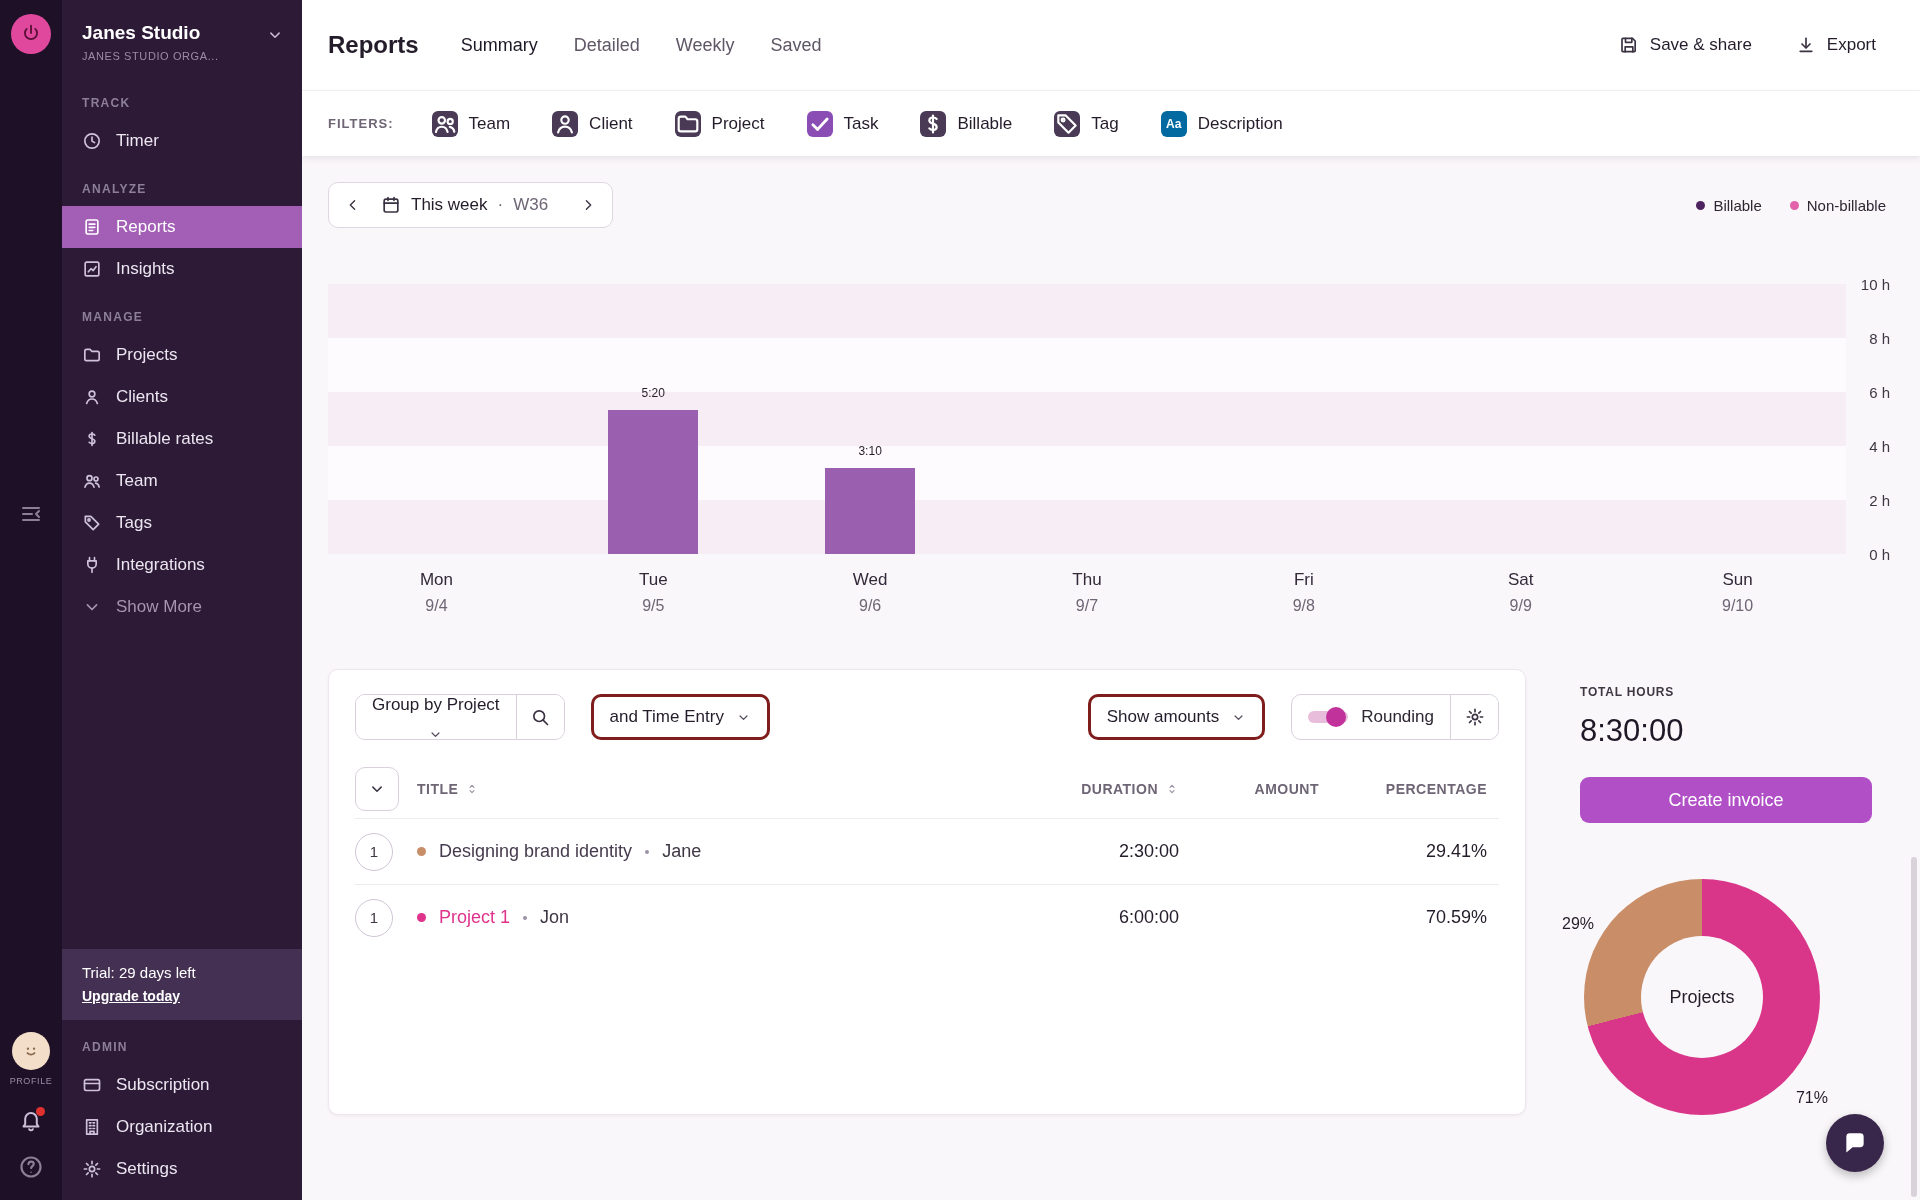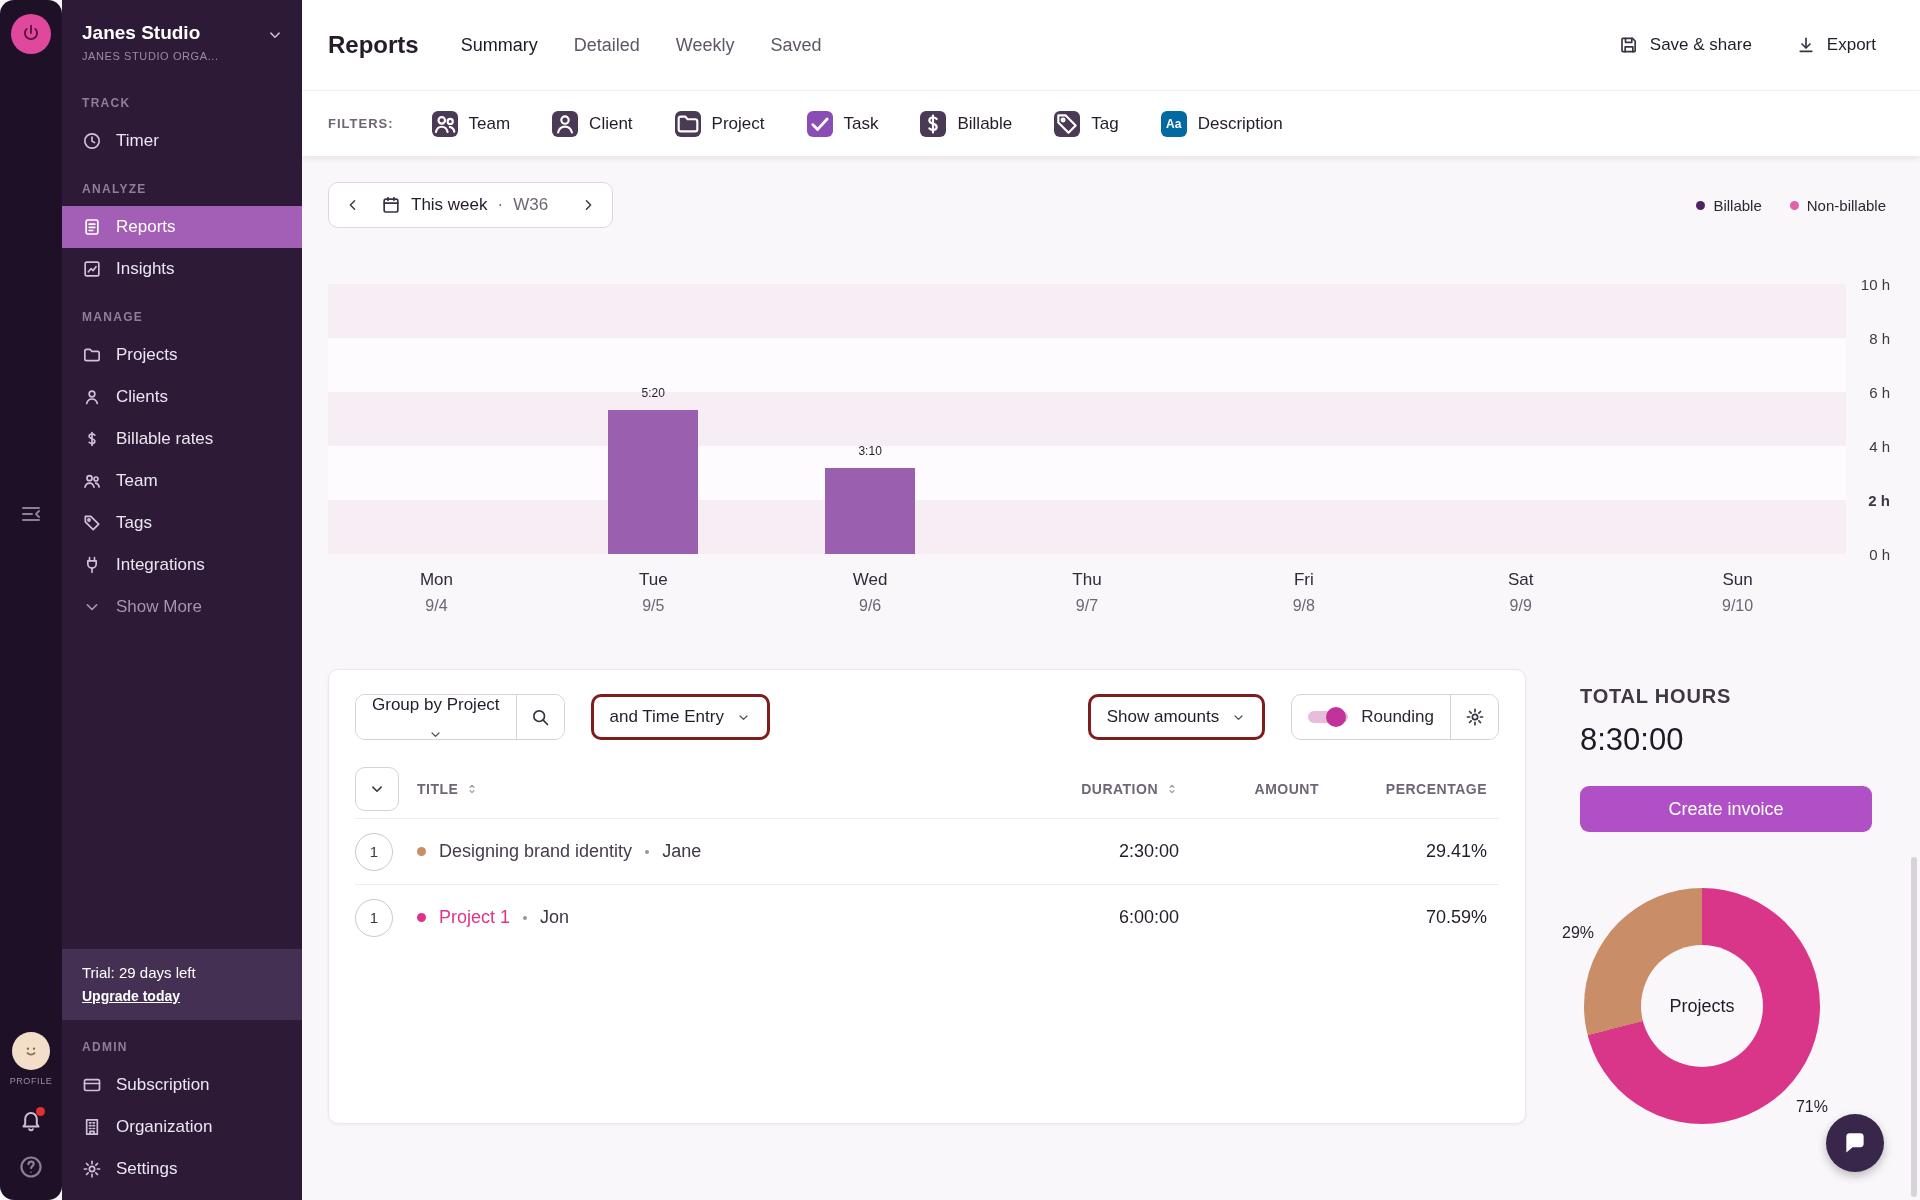--- a/index.html
+++ b/index.html
@@ -4,21 +4,21 @@
 <style>
   * { margin:0; padding:0; box-sizing:border-box; }
   html,body { width:1920px; height:1200px; }
   body { font-family:"Liberation Sans", sans-serif; background:#faf7fa; color:#2e2633; overflow:hidden; }
   .app { display:flex; width:100%; height:100%; }
 
   .ic, [data-icon] { display:inline-flex; width:20px; height:20px; flex:none; }
   [data-icon] svg { width:100%; height:100%; }
 
   
-  .rail { width:62px; background:#1e1127; display:flex; flex-direction:column; align-items:center; padding:14px 0 20px; position:relative; z-index:5;border-radius:14px; }
+  .rail { width:62px; background:#1e1127; display:flex; flex-direction:column; align-items:center; padding:14px 0 20px; position:relative; z-index:5; }
   .logo { width:40px; height:40px; border-radius:50%; background:#e0489d; color:#5b1038; border:none; display:flex; align-items:center; justify-content:center; cursor:pointer; }
   .logo [data-icon]{ width:22px; height:22px; }
   .rail-collapse { position:absolute; top:502px; left:50%; transform:translateX(-50%); color:#8d7f96; width:24px; height:24px; cursor:pointer; background:none; border:none; }
   .rail-bottom { margin-top:auto; display:flex; flex-direction:column; align-items:center; gap:22px; }
   .avatar { width:38px; height:38px; border-radius:50%; background:#f3dfc9; color:#8a6a4f; display:flex; align-items:center; justify-content:center; cursor:pointer; border:none; }
   .avatar [data-icon]{ width:28px; height:28px; }
   .profile-label { font-size:9px; letter-spacing:.6px; color:#9c8ba8; margin-top:-16px; }
   .bell { position:relative; color:#cdbfd8; width:24px; height:24px; cursor:pointer; background:none; border:none; }
   .bell [data-icon]{ width:24px; height:24px; }
   .bell-dot { position:absolute; top:-1px; right:-2px; width:9px; height:9px; background:#e03131; border-radius:50%; }
@@ -113,21 +113,21 @@
   .trow { height:66px; border-top:1px solid #efe9f0; font-size:18px; }
   .count-badge { width:38px; height:38px; border-radius:50%; border:1px solid #cfc5d6; display:flex; align-items:center; justify-content:center; font-size:15px; color:#3f3744; background:#fff; cursor:pointer; }
   .row-title { display:flex; align-items:center; gap:13px; min-width:0; }
   .proj-dot { width:9px; height:9px; border-radius:50%; flex:none; }
   .title-text { cursor:pointer; white-space:nowrap; overflow:hidden; text-overflow:ellipsis; }
   .sep-dot { width:4px; height:4px; border-radius:50%; background:#9c92a5; flex:none; }
   .member { color:#3f3744; }
   .cell.num { justify-self:end; color:#241c2a; }
 
   .summary { flex:1; padding-top:16px; }
-  .th-label { font-size:20px; font-weight:bold; letter-spacing:.8px; color:#3f3744; }
+  .th-label { font-size:12px; font-weight:bold; letter-spacing:.8px; color:#3f3744; }
   .total { font-size:31px; color:#1f1826; margin-top:14px; }
   .invoice-btn { margin-top:28px; width:292px; height:46px; background:#b14fc6; color:#fff; border:none; border-radius:9px; font-size:18px; cursor:pointer; font-family:inherit; }
   .donut-wrap { position:relative; width:236px; height:236px; margin-top:56px; margin-left:4px; }
   .donut { width:100%; height:100%; border-radius:50%; position:relative; }
   .hole { position:absolute; inset:24%; border-radius:50%; background:#faf7fa; display:flex; align-items:center; justify-content:center; font-size:18px; color:#241c2a; }
   .donut-label { position:absolute; font-size:16px; color:#241c2a; }
   .donut-label.tl { left:-22px; top:36px; }
   .donut-label.br { right:-8px; bottom:8px; }
 
   .chat-fab { position:absolute; right:36px; bottom:28px; width:58px; height:58px; border-radius:50%; background:#38264b; border:none; color:#fff; display:flex; align-items:center; justify-content:center; cursor:pointer; box-shadow:0 4px 10px rgba(0,0,0,.25); z-index:9; }
@@ -497,21 +497,21 @@
               <div class="col"></div>
               <div class="col"></div>
               <div class="col"></div>
             </div>
         </div>
         <div class="yticks" id="yticks">
             <span class="ytick" style="top: 0px;">10 h</span>
             <span class="ytick" style="top: 54px;">8 h</span>
             <span class="ytick" style="top: 108px;">6 h</span>
             <span class="ytick" style="top: 162px;">4 h</span>
-            <span class="ytick" style="top: 216px; font-weight: bold;">2 h</span>
+            <span class="ytick" style="top: 216px;">2 h</span>
             <span class="ytick" style="top: 270px;">0 h</span>
           </div>
       </div>
       <div class="xlabels" id="xlabels">
           <div class="xl">
             <div class="day">Mon</div>
             <div class="date">9/4</div>
           </div>
           <div class="xl">
             <div class="day">Tue</div>

